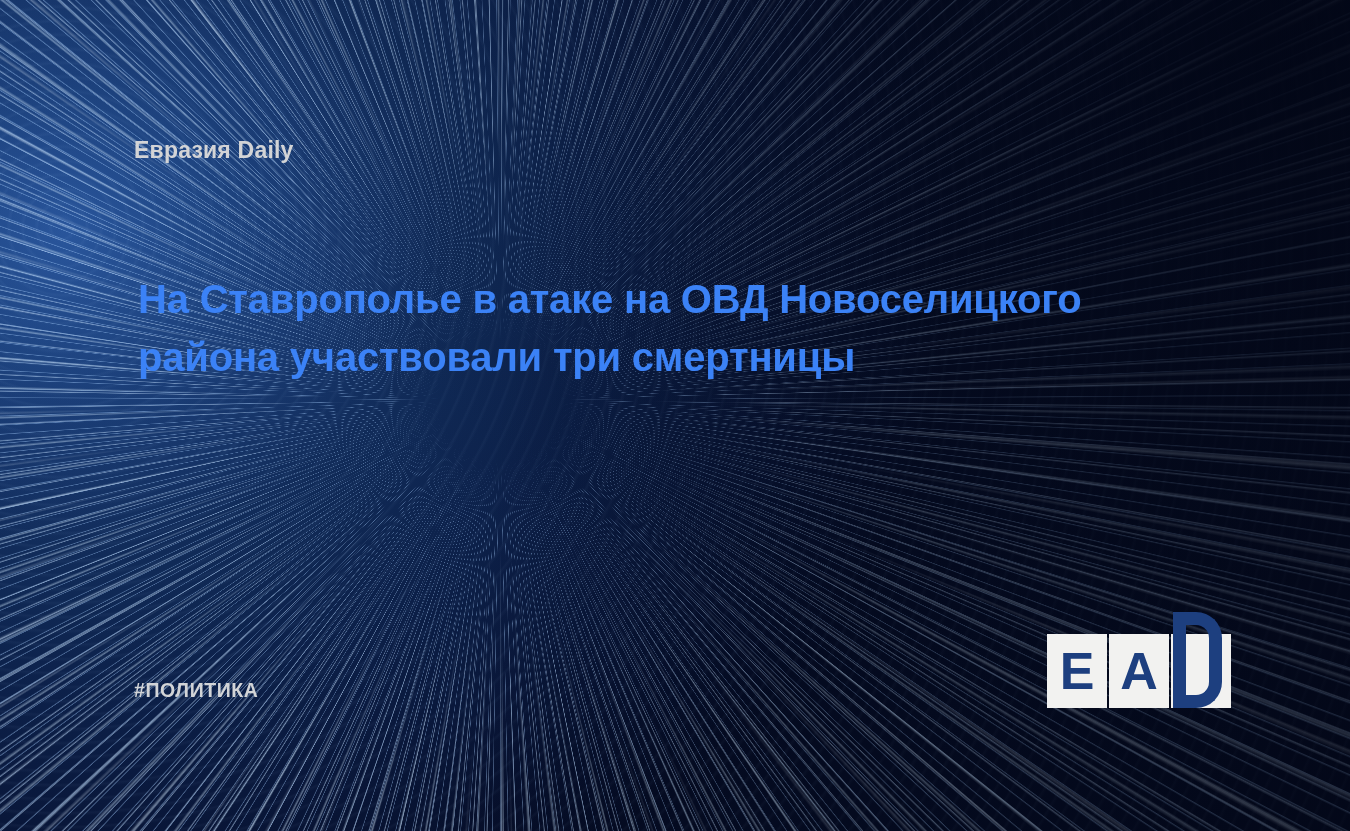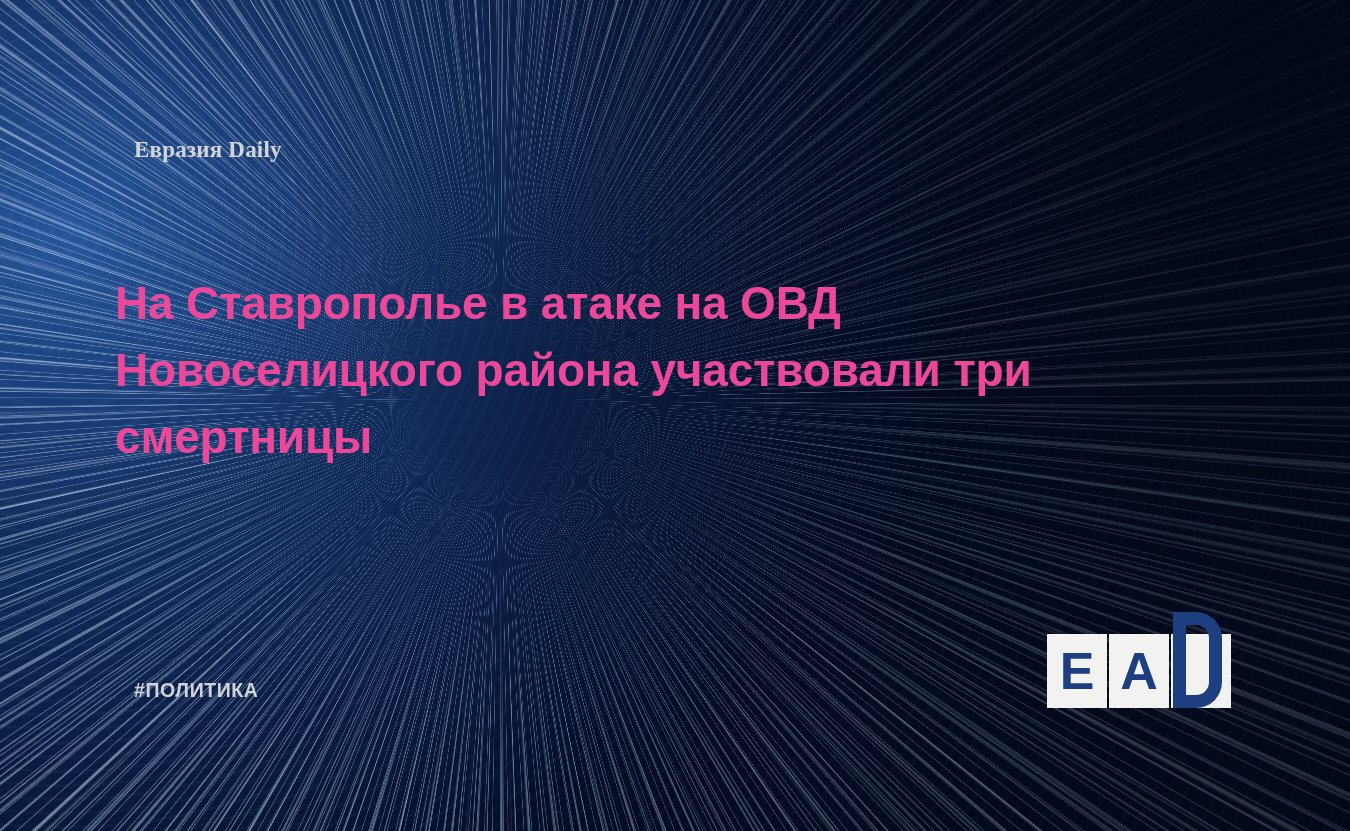--- a/index.html
+++ b/index.html
@@ -175,31 +175,30 @@
   }
   .brand {
     position: absolute;
     left: 134px;
     top: 137px;
     font-size: 23px;
     font-weight: bold;
     color: #d3d4d6;
     letter-spacing: 0.2px;
     white-space: nowrap;
-    font-family: Liberation Serif, serif;
   }
   .headline {
     position: absolute;
-    left: 115px;
+    left: 138px;
     top: 270px;
     width: 1080px;
-    font-size: 46px;
+    font-size: 40px;
     font-weight: bold;
     line-height: 1.46;
-    color: #ec4899;
+    color: #3b82f6;
     letter-spacing: -0.2px;
   }
   .tag {
     position: absolute;
     left: 134px;
     top: 679px;
     font-size: 19.5px;
     font-weight: bold;
     color: #d2d4d7;
     letter-spacing: 0.6px;

